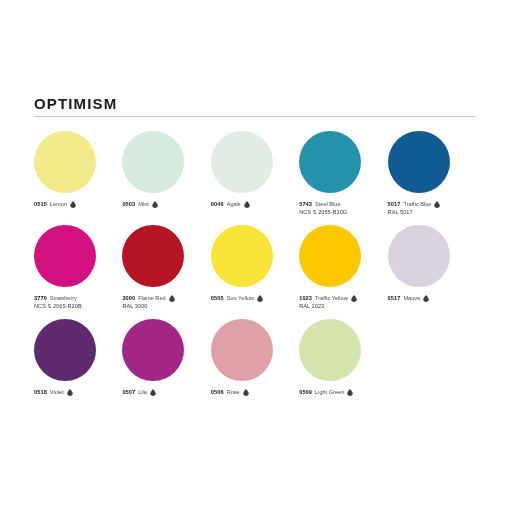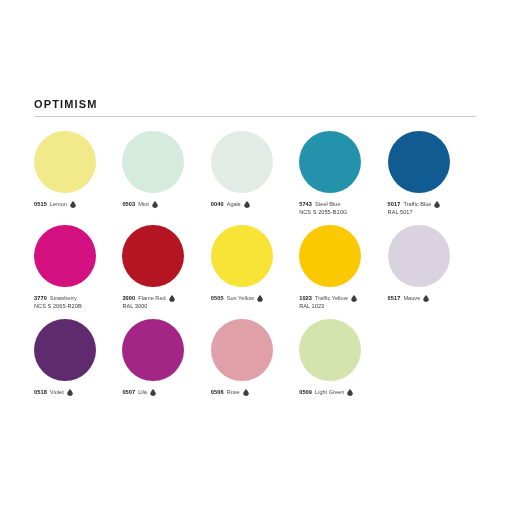--- a/index.html
+++ b/index.html
@@ -17,21 +17,21 @@
     position: relative;
     width: 510px;
     height: 510px;
     box-sizing: border-box;
     padding: 0 34px;
   }
   .header {
     padding-top: 98px;
   }
   .title {
-    font-size: 11px;
+    font-size: 15px;
     font-weight: bold;
     letter-spacing: 1.15px;
     color: #1b1b1b;
     margin: 0;
     line-height: 12px;
   }
   .title-rule {
     margin-top: 6px;
     border-top: 1px solid #c9c9c9;
     height: 0;

